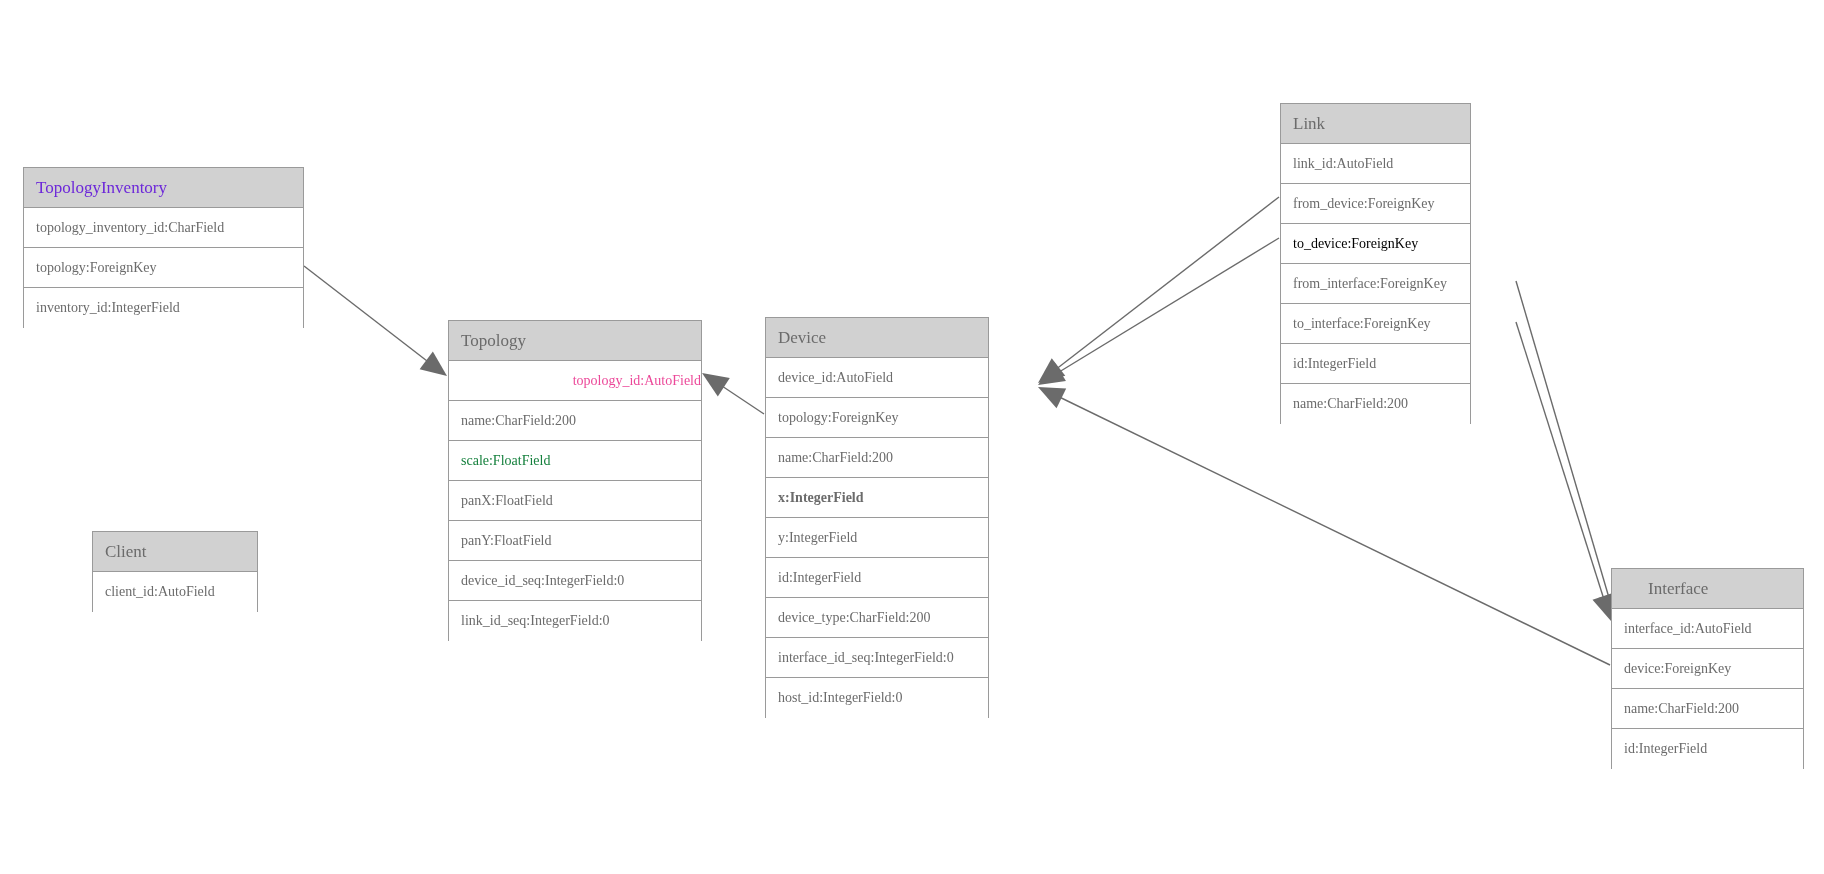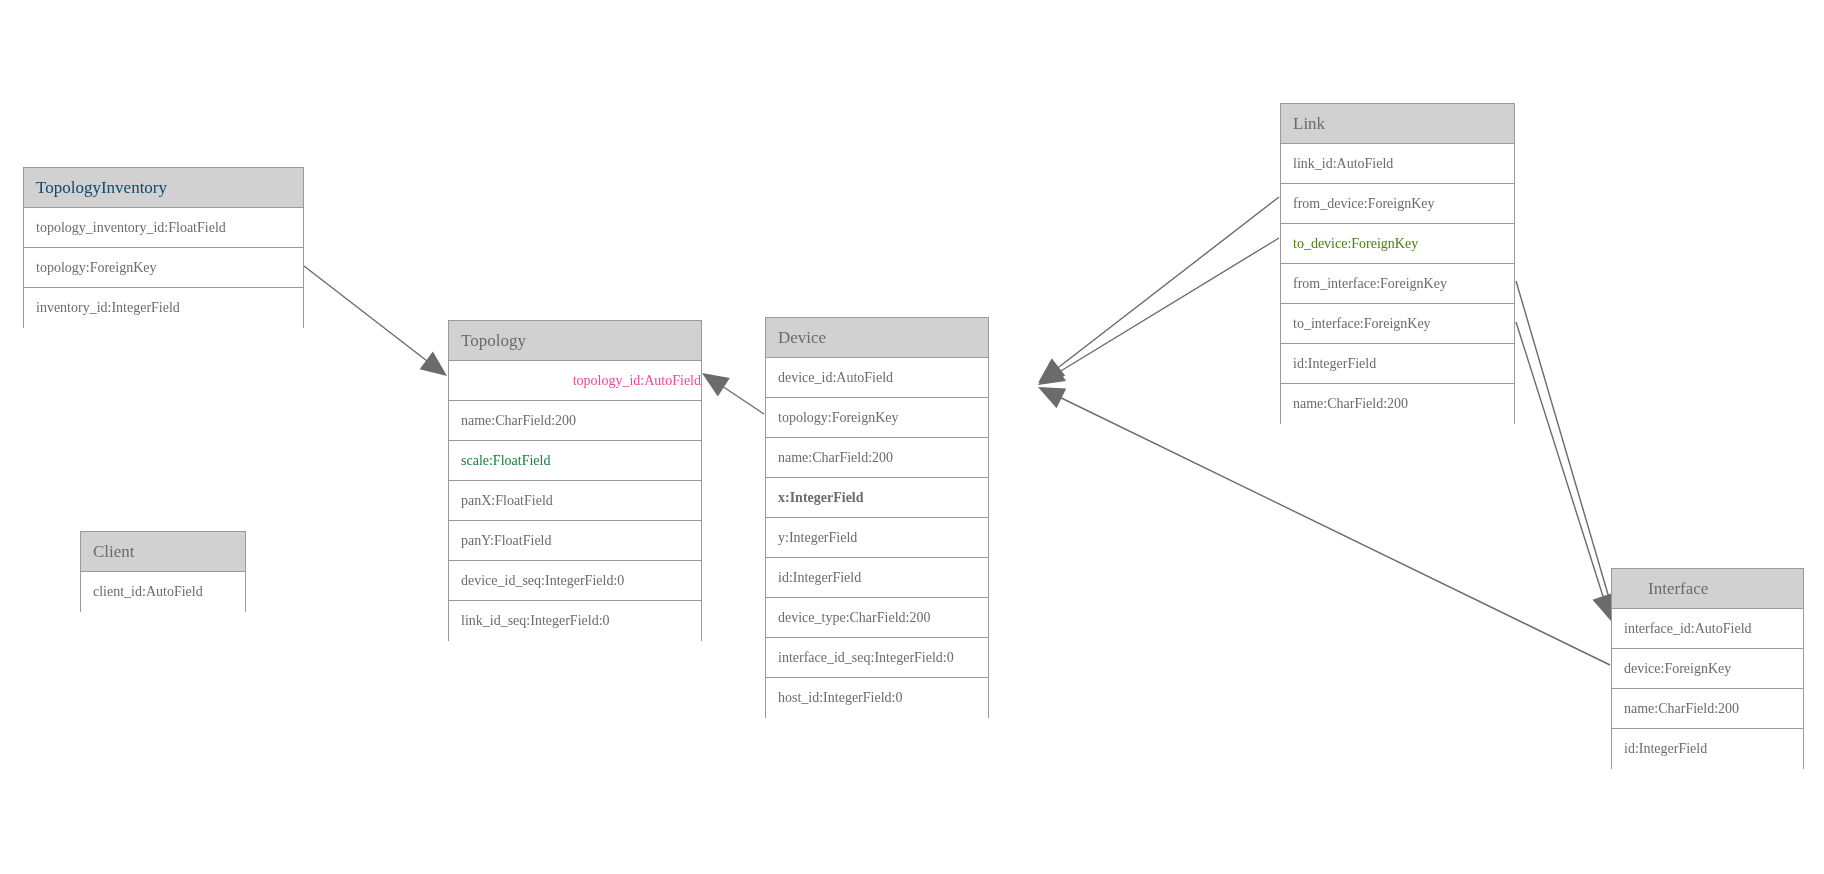--- a/index.html
+++ b/index.html
@@ -92,28 +92,28 @@
         <polygon points="0,0 -26,-11 -26,11" fill="#6b6b6b" transform="translate(1616,620) rotate(74)"></polygon>
       </g>
       <g>
         <path d="M 1516,322 L 1607,609" stroke="#6b6b6b" stroke-width="1.4" fill="none"></path>
         <polygon points="0,0 -26,-11 -26,11" fill="#6b6b6b" transform="translate(1611,621) rotate(72)"></polygon>
       </g>
     </svg>
 
   <div id="entities-layer">
       <div class="entity" style="left: 23px; top: 167px; width: 281px; height: 161px; border-color: rgb(154, 154, 154);">
-        <div class="entity-header" style="background: rgb(209, 209, 209); border-bottom-color: rgb(154, 154, 154); color: #0c4a6e;">TopologyInventory</div>
+        <div class="entity-header" style="background: rgb(209, 209, 209); border-bottom-color: rgb(154, 154, 154); color: #6d28d9;">TopologyInventory</div>
         <div class="entity-rows">
-          <div class="entity-row" style="border-bottom-color: rgb(154, 154, 154); color: rgb(107, 107, 107);">topology_inventory_id:FloatField</div>
+          <div class="entity-row" style="border-bottom-color: rgb(154, 154, 154); color: rgb(107, 107, 107);">topology_inventory_id:CharField</div>
           <div class="entity-row" style="border-bottom-color: rgb(154, 154, 154); color: rgb(107, 107, 107);">topology:ForeignKey</div>
           <div class="entity-row" style="border-bottom-color: rgb(154, 154, 154); color: rgb(107, 107, 107);">inventory_id:IntegerField</div>
         </div>
       </div>
-      <div class="entity" style="left: 80px; top: 531px; width: 166px; height: 81px; border-color: rgb(154, 154, 154);">
+      <div class="entity" style="left: 92px; top: 531px; width: 166px; height: 81px; border-color: rgb(154, 154, 154);">
         <div class="entity-header" style="background: rgb(209, 209, 209); border-bottom-color: rgb(154, 154, 154); color: rgb(107, 107, 107);">Client</div>
         <div class="entity-rows">
           <div class="entity-row" style="border-bottom-color: rgb(154, 154, 154); color: rgb(107, 107, 107);">client_id:AutoField</div>
         </div>
       </div>
       <div class="entity" style="left: 448px; top: 320px; width: 254px; height: 321px; border-color: rgb(154, 154, 154);">
         <div class="entity-header" style="background: rgb(209, 209, 209); border-bottom-color: rgb(154, 154, 154); color: rgb(107, 107, 107);">Topology</div>
         <div class="entity-rows">
           <div class="entity-row" style="border-bottom-color: rgb(154, 154, 154); color: #ec4899; text-align: right;">topology_id:AutoField</div>
           <div class="entity-row" style="border-bottom-color: rgb(154, 154, 154); color: rgb(107, 107, 107);">name:CharField:200</div>
@@ -131,26 +131,26 @@
           <div class="entity-row" style="border-bottom-color: rgb(154, 154, 154); color: rgb(107, 107, 107);">topology:ForeignKey</div>
           <div class="entity-row" style="border-bottom-color: rgb(154, 154, 154); color: rgb(107, 107, 107);">name:CharField:200</div>
           <div class="entity-row" style="border-bottom-color: rgb(154, 154, 154); color: rgb(107, 107, 107); font-weight: bold;">x:IntegerField</div>
           <div class="entity-row" style="border-bottom-color: rgb(154, 154, 154); color: rgb(107, 107, 107);">y:IntegerField</div>
           <div class="entity-row" style="border-bottom-color: rgb(154, 154, 154); color: rgb(107, 107, 107);">id:IntegerField</div>
           <div class="entity-row" style="border-bottom-color: rgb(154, 154, 154); color: rgb(107, 107, 107);">device_type:CharField:200</div>
           <div class="entity-row" style="border-bottom-color: rgb(154, 154, 154); color: rgb(107, 107, 107);">interface_id_seq:IntegerField:0</div>
           <div class="entity-row" style="border-bottom-color: rgb(154, 154, 154); color: rgb(107, 107, 107);">host_id:IntegerField:0</div>
         </div>
       </div>
-      <div class="entity" style="left: 1280px; top: 103px; width: 235px; height: 321px; border-color: rgb(154, 154, 154);">
+      <div class="entity" style="left: 1280px; top: 103px; width: 191px; height: 321px; border-color: rgb(154, 154, 154);">
         <div class="entity-header" style="background: rgb(209, 209, 209); border-bottom-color: rgb(154, 154, 154); color: rgb(107, 107, 107);">Link</div>
         <div class="entity-rows">
           <div class="entity-row" style="border-bottom-color: rgb(154, 154, 154); color: rgb(107, 107, 107);">link_id:AutoField</div>
           <div class="entity-row" style="border-bottom-color: rgb(154, 154, 154); color: rgb(107, 107, 107);">from_device:ForeignKey</div>
-          <div class="entity-row" style="border-bottom-color: rgb(154, 154, 154); color: #4d7c0f;">to_device:ForeignKey</div>
+          <div class="entity-row" style="border-bottom-color: rgb(154, 154, 154); color: #000000;">to_device:ForeignKey</div>
           <div class="entity-row" style="border-bottom-color: rgb(154, 154, 154); color: rgb(107, 107, 107);">from_interface:ForeignKey</div>
           <div class="entity-row" style="border-bottom-color: rgb(154, 154, 154); color: rgb(107, 107, 107);">to_interface:ForeignKey</div>
           <div class="entity-row" style="border-bottom-color: rgb(154, 154, 154); color: rgb(107, 107, 107);">id:IntegerField</div>
           <div class="entity-row" style="border-bottom-color: rgb(154, 154, 154); color: rgb(107, 107, 107);">name:CharField:200</div>
         </div>
       </div>
       <div class="entity" style="left: 1611px; top: 568px; width: 193px; height: 201px; border-color: rgb(154, 154, 154);">
         <div class="entity-header" style="background: rgb(209, 209, 209); border-bottom-color: rgb(154, 154, 154); color: rgb(107, 107, 107); padding-left: 36px;">Interface</div>
         <div class="entity-rows">
           <div class="entity-row" style="border-bottom-color: rgb(154, 154, 154); color: rgb(107, 107, 107);">interface_id:AutoField</div>

